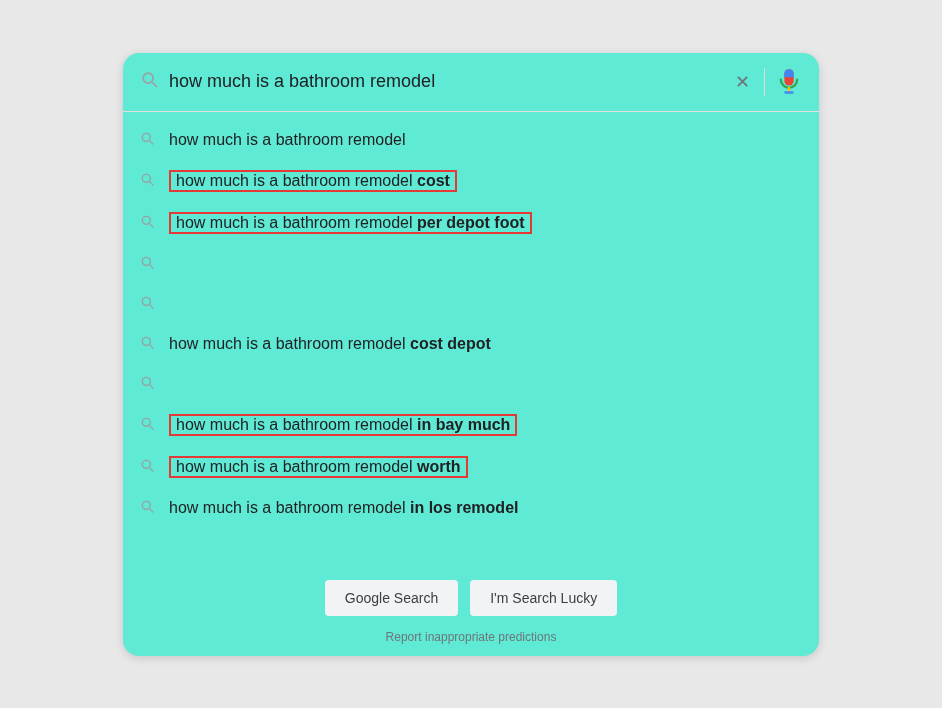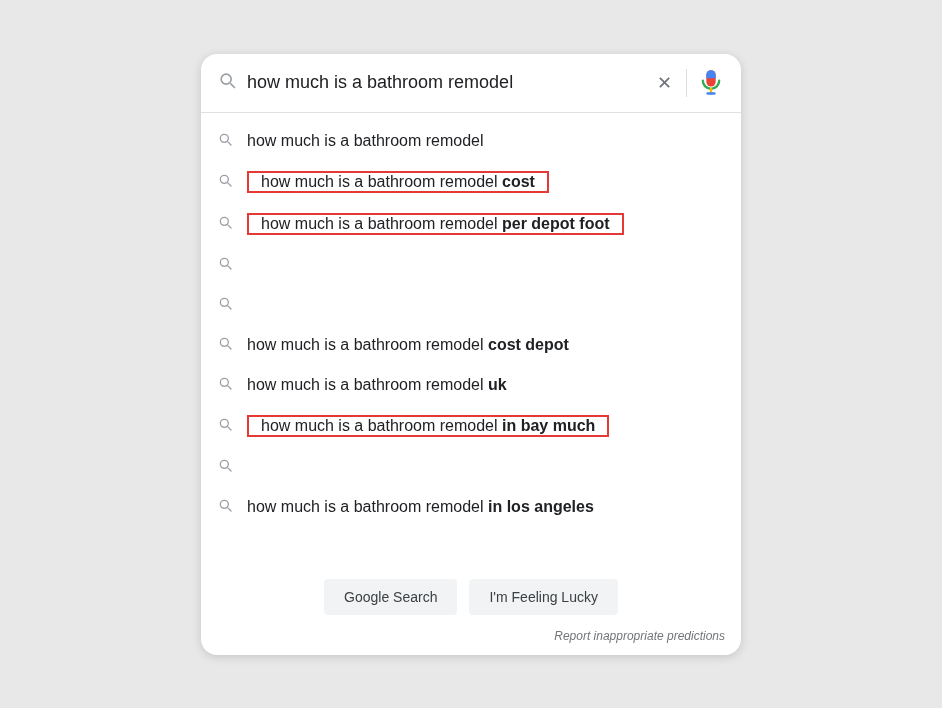--- a/index.html
+++ b/index.html
@@ -5,24 +5,24 @@
     * { box-sizing: border-box; margin: 0; padding: 0; }
     body {
       background: #e8e8e8;
       display: flex;
       justify-content: center;
       align-items: center;
       min-height: 708px;
       font-family: Arial, sans-serif;
     }
     .search-container {
-      background: #ffffff;
+      background: #5eead4;
       border-radius: 16px;
       box-shadow: 0 2px 10px rgba(0,0,0,0.15);
-      width: 540px;
+      width: 696px;
       padding: 0;
       overflow: hidden;
     }
     .search-bar {
       display: flex;
       align-items: center;
       padding: 14px 16px;
       border-bottom: 1px solid #e0e0e0;
       gap: 10px;
     }
@@ -91,31 +91,30 @@
       background: #f1f3f4;
       border: none;
       border-radius: 4px;
       padding: 10px 20px;
       font-size: 14px;
       color: #3c4043;
       cursor: pointer;
       margin-top: 28px;
     }
     .report-row {
-      text-align: right;
+      text-align: center;
       padding: 4px 16px 12px 16px;
       font-size: 12px;
       color: #70757a;
-      font-style: italic;
     }
     
     .highlight-box {
       display: inline-block;
       border: 2px solid #e53935;
-      padding: 0px 12px;
+      padding: 0px 5px;
     }
   </style>
 </head>
 <body>
 
 <div class="search-container">
 
   <div class="search-bar">
     <span class="search-icon-main">
       <svg width="20" height="20" viewBox="0 0 24 24" fill="none">
@@ -191,54 +190,56 @@
       </span>
       <span class="suggestion-text">how much is a bathroom remodel <b>cost depot</b></span>
     </li>
 
     <li class="suggestion-item">
       <span class="suggestion-search-icon">
         <svg width="16" height="16" viewBox="0 0 24 24" fill="none">
           <path d="M21 21l-4.35-4.35M17 11A6 6 0 1 1 5 11a6 6 0 0 1 12 0z" stroke="#9aa0a6" stroke-width="2" stroke-linecap="round"></path>
         </svg>
       </span>
-      <span class="suggestion-text">how much is a bathroom remodel <b>uk</b></span>
     </li>
 
     <li class="suggestion-item">
       <span class="suggestion-search-icon">
         <svg width="16" height="16" viewBox="0 0 24 24" fill="none">
           <path d="M21 21l-4.35-4.35M17 11A6 6 0 1 1 5 11a6 6 0 0 1 12 0z" stroke="#9aa0a6" stroke-width="2" stroke-linecap="round"></path>
         </svg>
       </span>
       <span class="suggestion-text">
         <span class="highlight-box">how much is a bathroom remodel <b>in bay much</b></span>
       </span>
     </li>
 
     <li class="suggestion-item">
       <span class="suggestion-search-icon">
         <svg width="16" height="16" viewBox="0 0 24 24" fill="none">
           <path d="M21 21l-4.35-4.35M17 11A6 6 0 1 1 5 11a6 6 0 0 1 12 0z" stroke="#9aa0a6" stroke-width="2" stroke-linecap="round"></path>
         </svg>
       </span>
-    </li>
-
-    <li class="suggestion-item">
-      <span class="suggestion-search-icon">
-        <svg width="16" height="16" viewBox="0 0 24 24" fill="none">
-          <path d="M21 21l-4.35-4.35M17 11A6 6 0 1 1 5 11a6 6 0 0 1 12 0z" stroke="#9aa0a6" stroke-width="2" stroke-linecap="round"></path>
-        </svg>
-      </span>
-      <span class="suggestion-text">how much is a bathroom remodel <b>in los angeles</b></span>
+      <span class="suggestion-text">
+        <span class="highlight-box">how much is a bathroom remodel <b>worth</b></span>
+      </span>
+    </li>
+
+    <li class="suggestion-item">
+      <span class="suggestion-search-icon">
+        <svg width="16" height="16" viewBox="0 0 24 24" fill="none">
+          <path d="M21 21l-4.35-4.35M17 11A6 6 0 1 1 5 11a6 6 0 0 1 12 0z" stroke="#9aa0a6" stroke-width="2" stroke-linecap="round"></path>
+        </svg>
+      </span>
+      <span class="suggestion-text">how much is a bathroom remodel <b>in los remodel</b></span>
     </li>
 
   </ul>
 
   <div class="buttons-row">
     <button class="search-button">Google Search</button>
-    <button class="search-button">I'm Feeling Lucky</button>
+    <button class="search-button">I'm Search Lucky</button>
   </div>
 
   <div class="report-row">
     <span>Report inappropriate predictions</span>
   </div>
 </div>
 
 </body></html>

